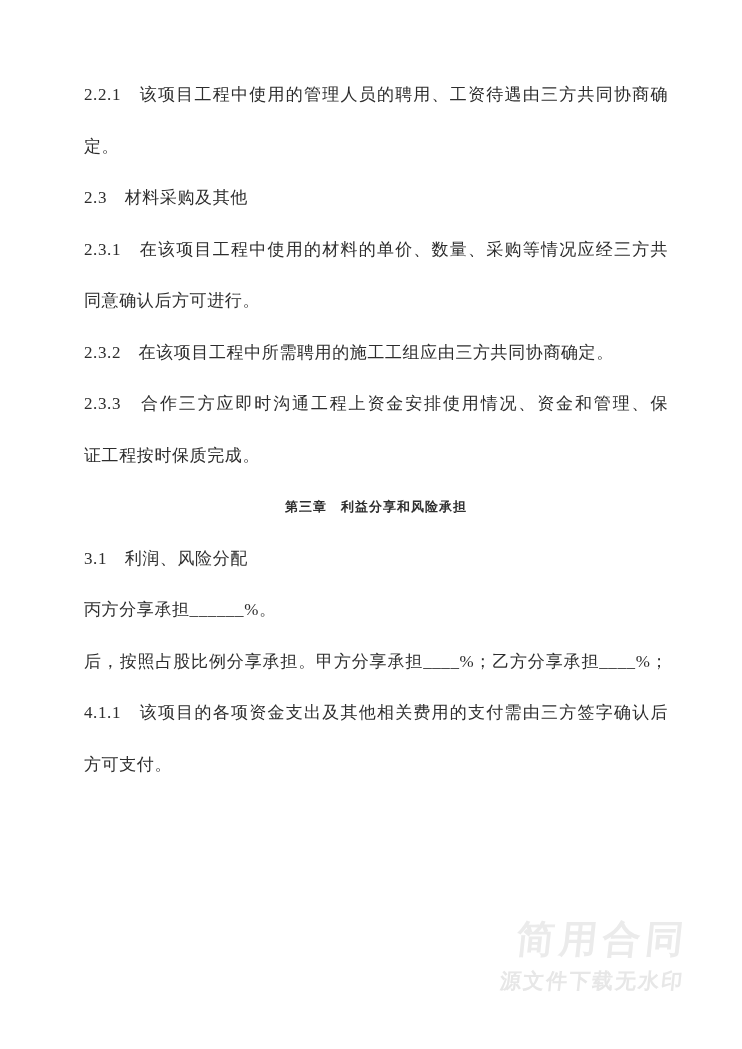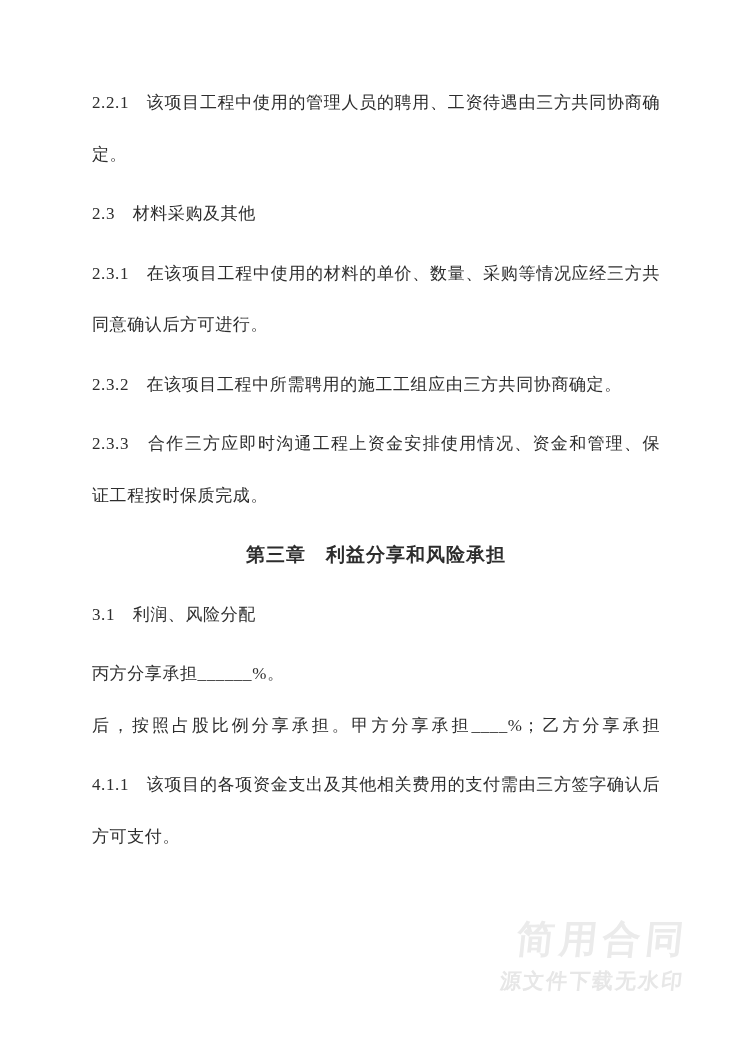--- a/index.html
+++ b/index.html
@@ -17,36 +17,36 @@
   }
   .content {
     position: absolute;
     top: 69px;
     left: 84px;
     width: 584px;
     color: var(--text-color, #2d2d2d);
     font-size: 17px;
     letter-spacing: 0.6px;
   }
-  .block { margin: 8px; }
+  .block { margin: 0; }
   .doc-line {
     line-height: 51.5px;
     height: 51.5px;
     overflow: hidden;
     white-space: normal;
   }
   .doc-line.fill {
     text-align: justify;
     text-align-last: justify;
   }
   .block.heading .doc-line {
     font-weight: bold;
     text-align: center;
     text-align-last: center;
-    font-size: 19px;
+    font-size: 13px;
     letter-spacing: 1px;
   }
   .watermark {
     position: absolute;
     top: 920px;
     right: 55px;
     text-align: right;
     transform: skewX(-6deg);
     font-family: "Liberation Sans", "DejaVu Sans", sans-serif;
     pointer-events: none;

